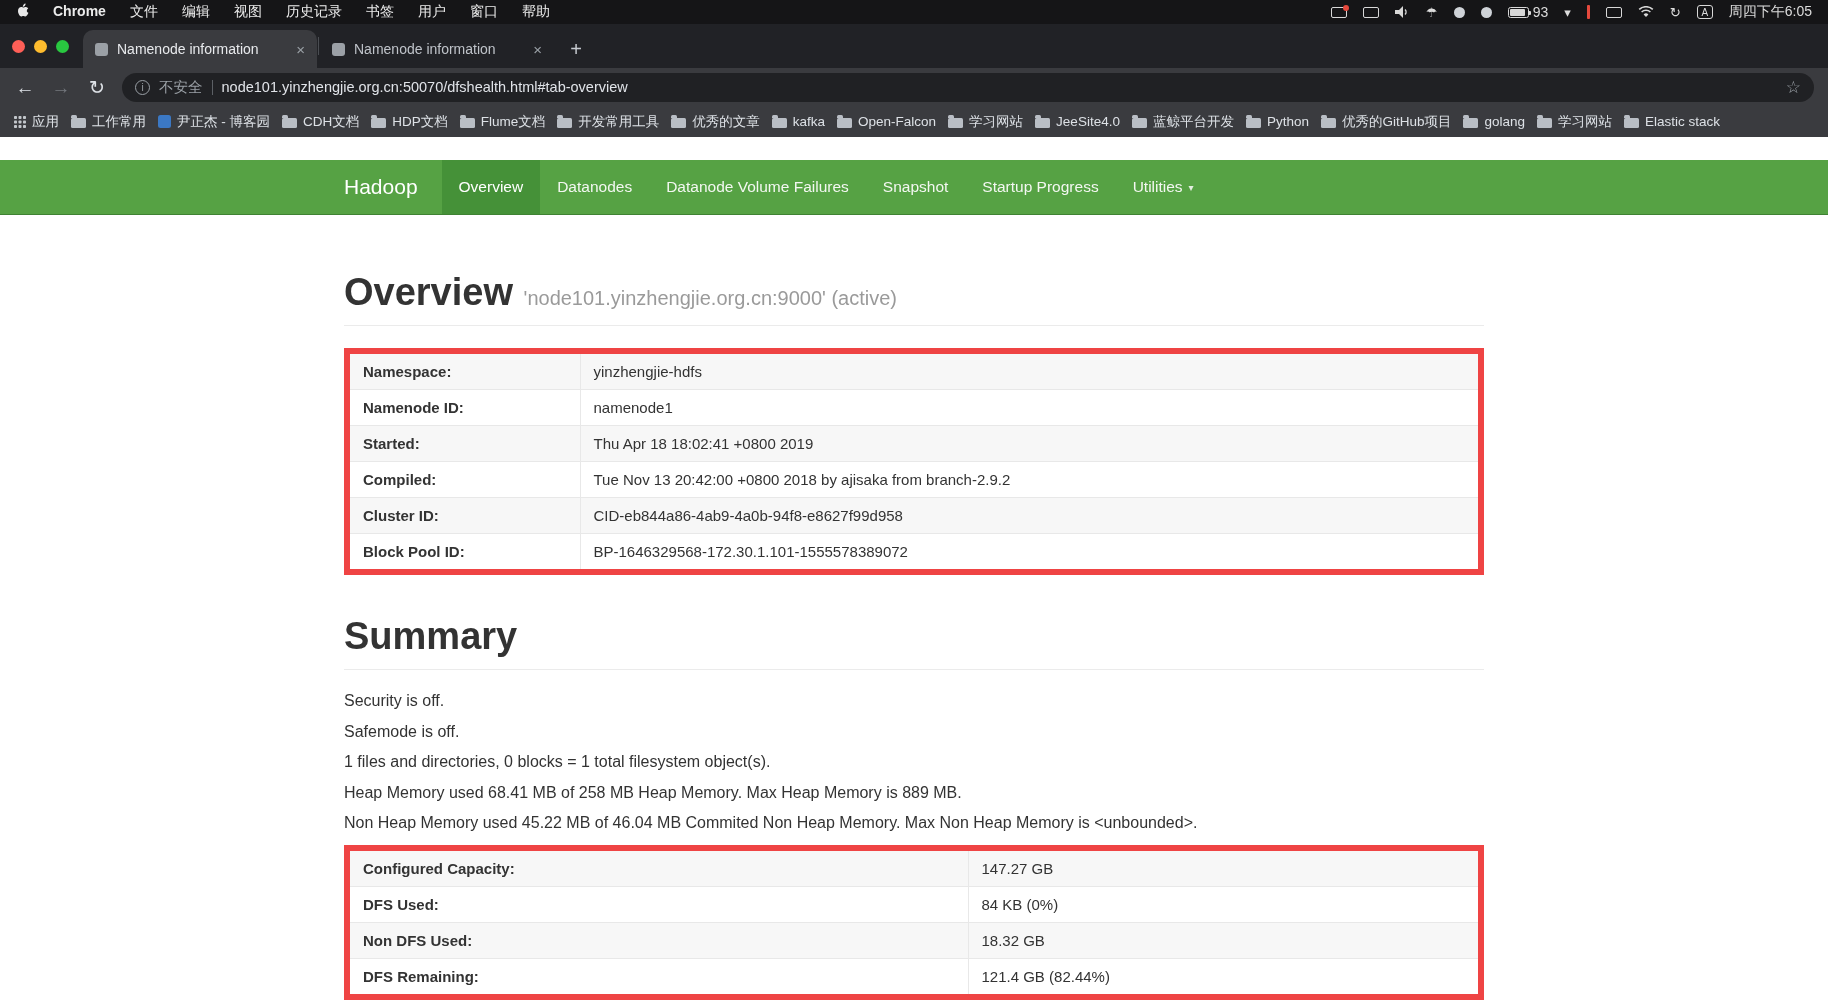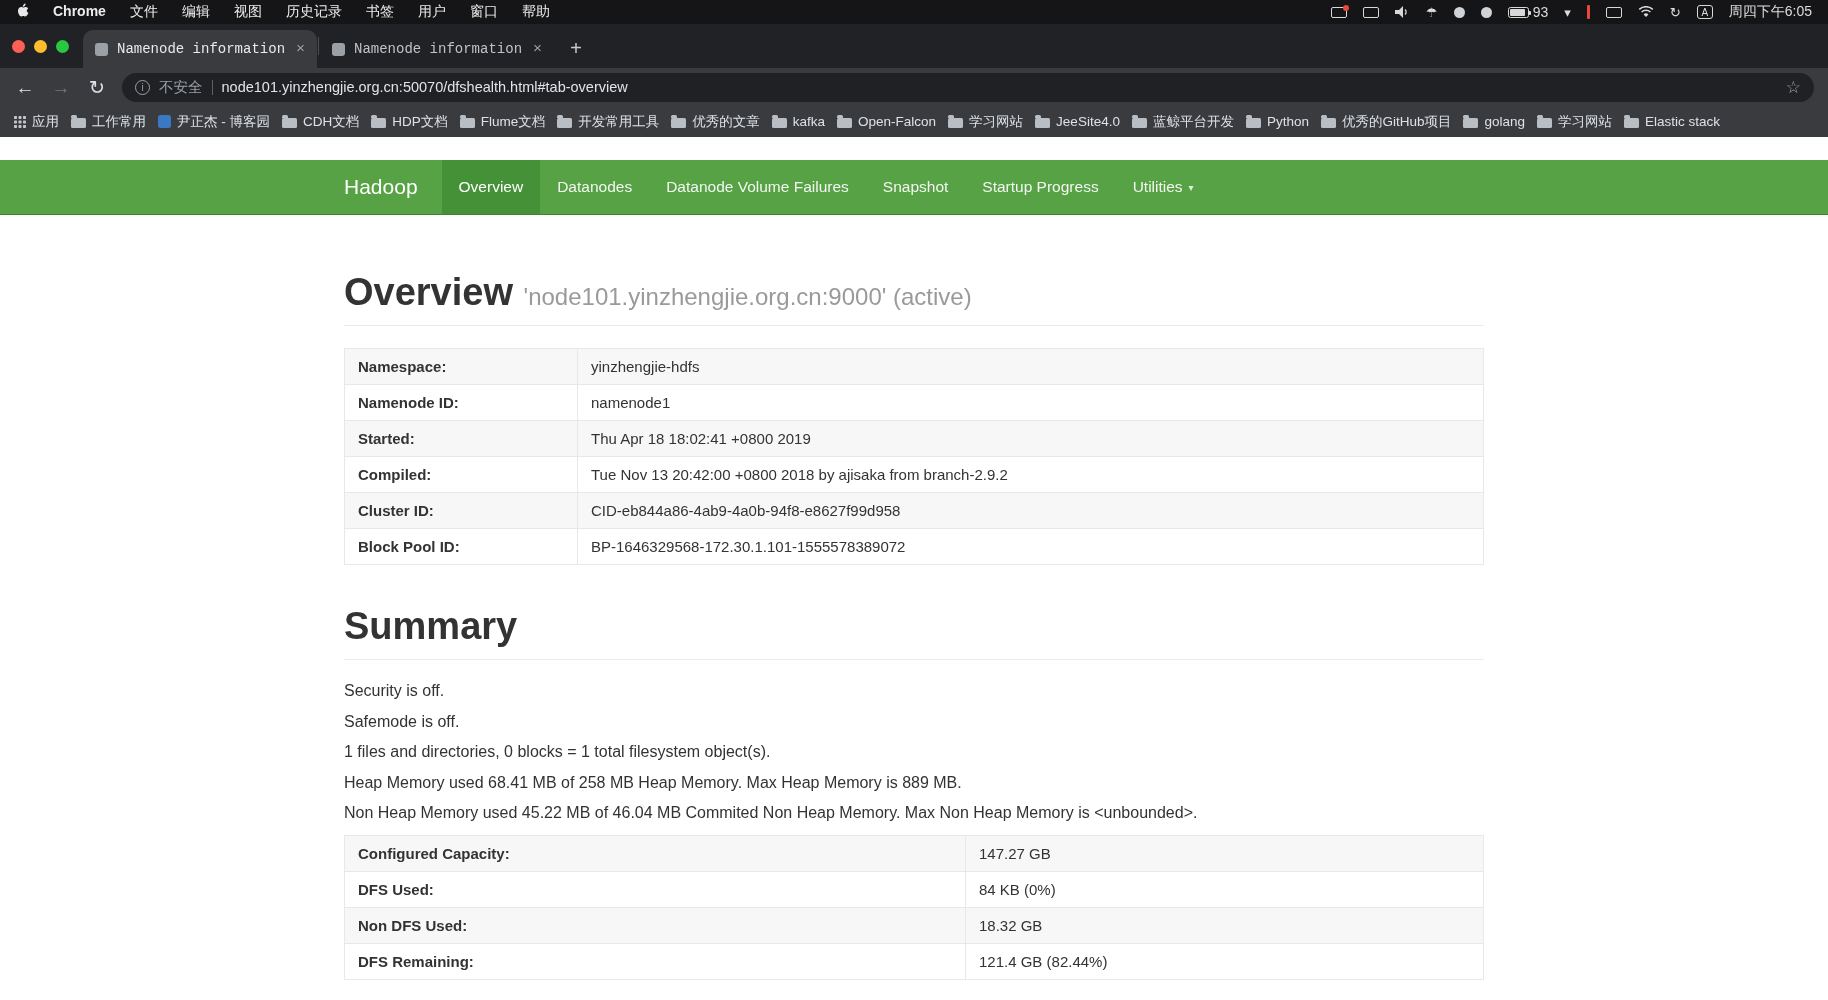--- a/index.html
+++ b/index.html
@@ -23,21 +23,21 @@
   .mon.alert::after { content:""; position:absolute; right:-3px; top:-3px; width:6px; height:6px; border-radius:50%; background:#e5493d; }
   .battery { width:21px; height:11px; border:1px solid #d8d8d8; border-radius:2.5px; position:relative; }
   .battery::before { content:""; position:absolute; left:1px; top:1px; bottom:1px; width:80%; background:#d8d8d8; border-radius:1px; }
   .battery::after { content:""; position:absolute; right:-3px; top:3px; width:2px; height:4px; background:#d8d8d8; border-radius:0 1px 1px 0; }
   .redbar { width:3px; height:14px; background:#e5493d; border-radius:1px; }
   .dotglyph { width:11px; height:11px; border-radius:50%; background:#cfd3d8; }
   .inputA { min-width:16px; height:14px; border:1.2px solid #d8d8d8; border-radius:3px; font-size:10px; display:flex; align-items:center; justify-content:center; padding:0 2px; }
   .glyph { font-size:13px; line-height:1; }
 
   
-  .tabstrip { height:44px; background:#212226; display:flex; align-items:flex-end; padding:0 8px;font-family:Liberation Mono, monospace; }
+  .tabstrip { height:44px; background:#212226; display:flex; align-items:flex-end; padding:0 8px; }
   .traffic { display:flex; gap:9px; align-items:center; align-self:center; padding:0 14px 0 4px; }
   .light { width:13px; height:13px; border-radius:50%; }
   .light.red { background:#ff5f57; } .light.yellow { background:#febc2e; } .light.green { background:#29c840; }
   .tab { width:234px; height:38px; display:flex; align-items:center; gap:9px; padding:0 12px; border-radius:10px 10px 0 0; color:#bfc3c9; font-size:14px; white-space:nowrap; overflow:hidden; }
   .tab.active { background:#3a3b3f; color:#e8eaed; }
   .tab .fav { width:13px; height:13px; border-radius:3px; background:#9ba0a6; flex:0 0 auto; }
   .tab .title { overflow:hidden; text-overflow:ellipsis; flex:1; }
   .tab .close { color:#9aa0a6; font-size:15px; flex:0 0 auto; }
   .tab-sep { width:1px; height:18px; background:#4a4d52; align-self:center; margin:0 1px; }
   .newtab { width:28px; height:28px; margin:0 0 5px 8px; display:flex; align-items:center; justify-content:center; color:#c7cbd1; font-size:20px; border-radius:50%; }
@@ -68,22 +68,22 @@
   .brand { display:flex; align-items:center; font-size:21px; color:#fff; padding-right:24px; }
   .hnav-item { display:flex; align-items:center; padding:0 17px; color:#f3f7f1; font-size:15.5px; }
   .hnav-item.active { background:#459138; color:#fff; }
   .caret { margin-left:6px; font-size:10px; opacity:.9; }
 
   
   main { padding-top:16px; }
   .container { width:1140px; margin:0 auto; }
   .page-header { padding:40px 0 11px; border-bottom:1px solid #ebebeb; margin-bottom:22px; }
   h1 { font-size:38px; font-weight:600; color:#333; margin:0; }
-  h1 small { font-size:24px; color:#9a9a9a; font-weight:400; }
-  table.info { width:100%; border-collapse:collapse; border:1px solid #ef4444; font-size:15px; color:#333; }
+  h1 small { font-size:20px; color:#9a9a9a; font-weight:400; }
+  table.info { width:100%; border-collapse:collapse; border:6px solid #ef4444; font-size:15px; color:#333; }
   table.info th, table.info td { border:1px solid #e8e8e8; padding:9px 13px; text-align:left; vertical-align:middle; }
   table.info th { font-weight:bold; }
   table.info tr:nth-child(odd) { background:#f7f7f7; }
   table.overview-t th { width:233px; }
   table.summary-t th { width:621px; }
   .lines p { margin:0 0 12px; font-size:16px; line-height:18.5px; color:#333; }
 </style>
 </head>
 <body>
 

